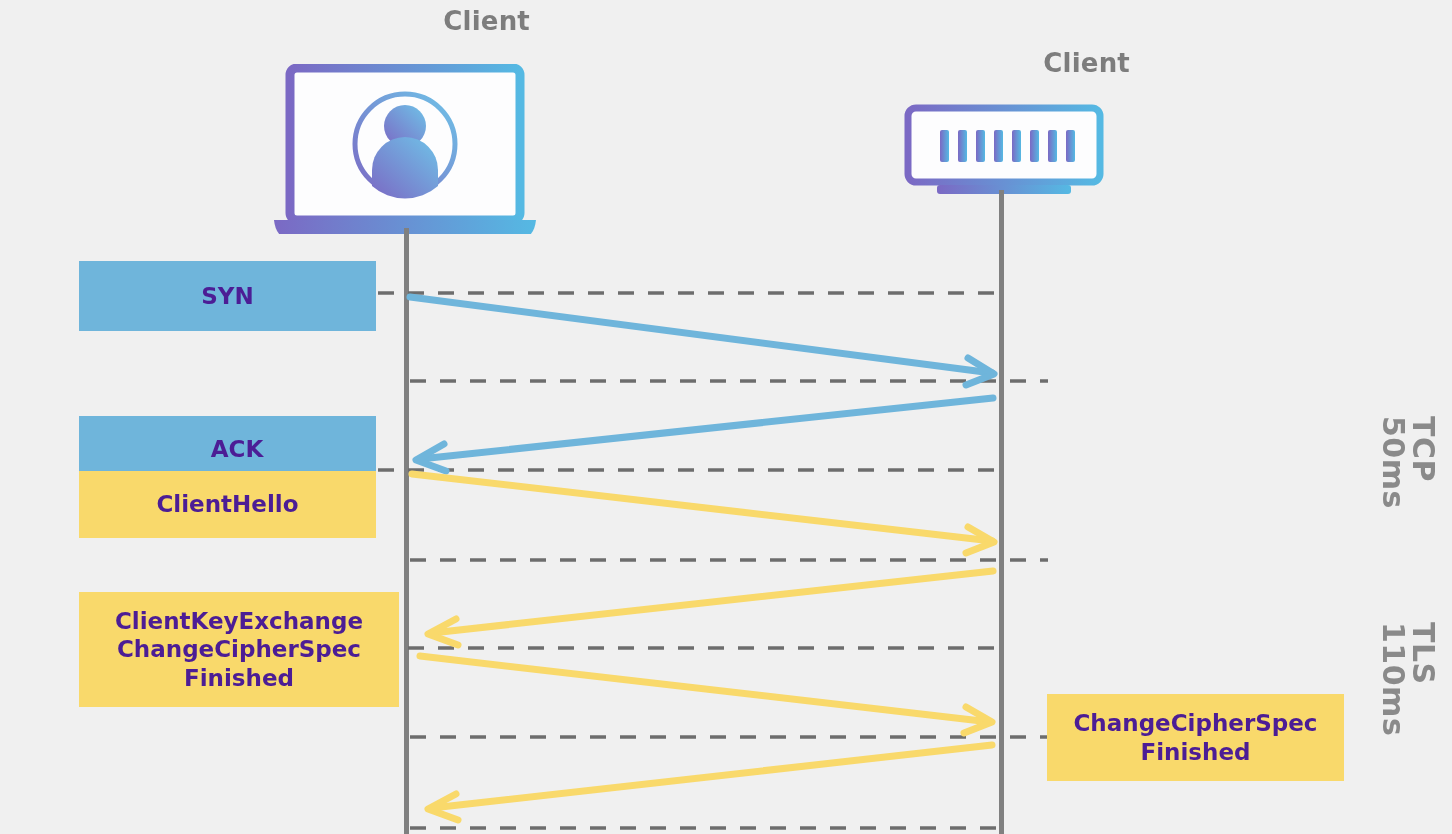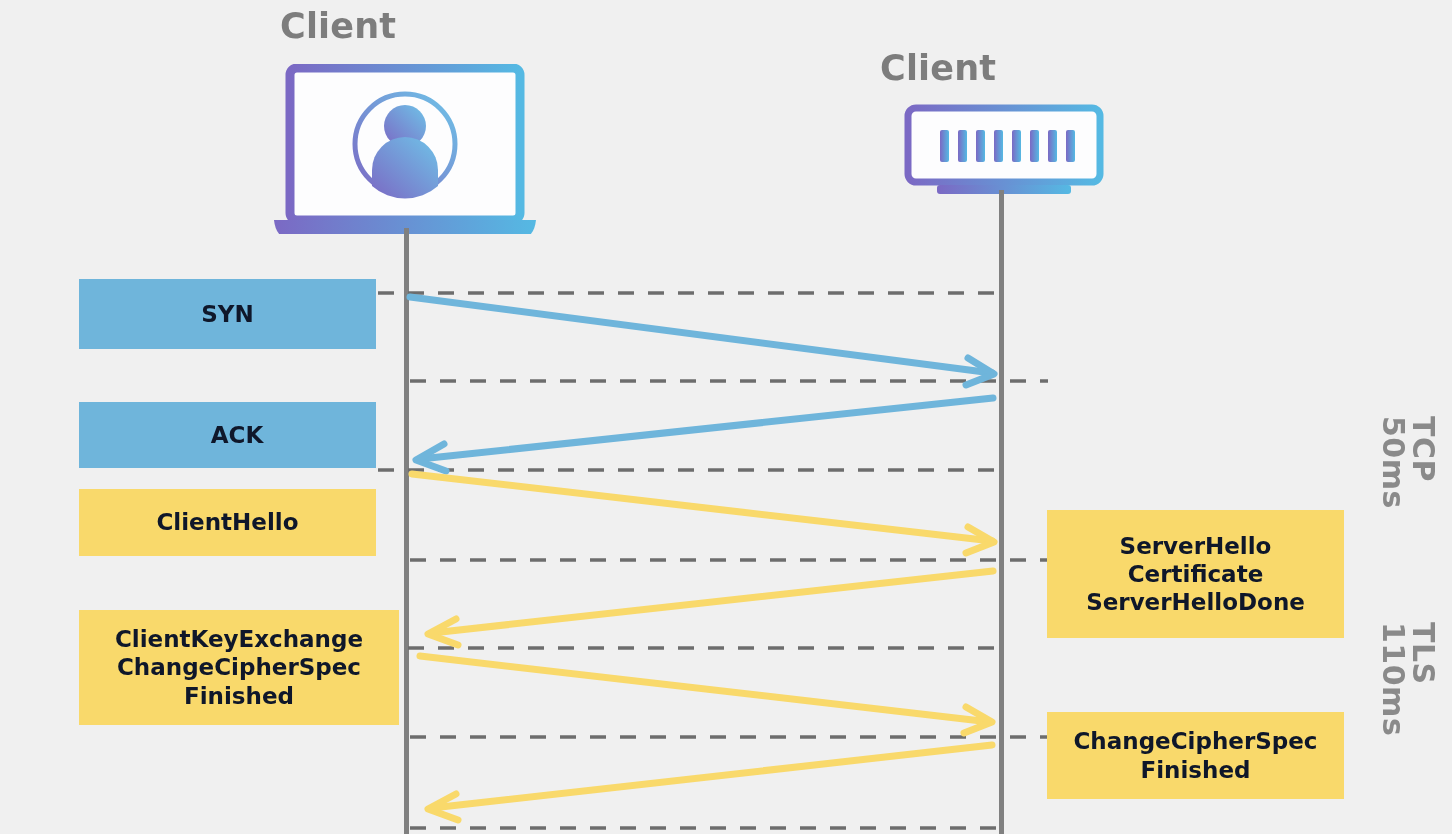--- a/index.html
+++ b/index.html
@@ -14,26 +14,26 @@
     position: relative;
     width: 1452px;
     height: 834px;
     background: #f0f0f0;
     overflow: hidden;
   }
 
   
   .node-title {
     position: absolute;
-    font-size: 35px;
+    font-size: 26px;
     font-weight: bold;
     color: #7d7d7d;
     letter-spacing: 0.2px;
     white-space: nowrap;
-    text-align: left;
+    text-align: right;
   }
   #client-title { left: 280px; top: 6px; width: 250px; }
   #server-title { left: 880px; top: 48px; width: 250px; }
 
   
   .device { position: absolute; }
 
   
   .lifeline {
     position: absolute;
@@ -44,26 +44,25 @@
   #server-lifeline { left: 999px; top: 190px; height: 644px; }
 
   
   .msgbox {
     position: absolute;
     display: flex;
     align-items: center;
     justify-content: center;
     font-size: 23px;
     font-weight: bold;
-    color: #0f172a;
+    color: #4c1d95;
     line-height: 1.22;
     text-align: center;
     box-sizing: border-box;
     padding: 2px 8px;
-    margin-top: 18px;
   }
   .msgbox.blue   { background: #6fb5db; }
   .msgbox.yellow { background: #f9d96b; }
 
   
   .phase-label {
     position: absolute;
     font-size: 30px;
     font-weight: bold;
     color: #8a8a8a;
@@ -183,36 +182,33 @@
     <g>
       <line class="ay" x1="992" y1="745" x2="432" y2="808"></line>
       <polyline class="hy" points="456,794 428,809 458,820"></polyline>
     </g>
   </svg>
 
   <div class="msgbox blue" id="box-syn" style="left:79px; top:261px; width:297px; height:70px;">
     <span>SYN</span>
   </div>
 
-  <div class="msgbox blue" id="box-ack" style="left:79px; top:384px; width:297px; height:66px;padding-left:27px;">
+  <div class="msgbox blue" id="box-ack" style="left:79px; top:416px; width:297px; height:66px;padding-left:27px;">
     <span>ACK</span>
   </div>
 
   <div class="msgbox yellow" id="box-clienthello" style="left:79px; top:471px; width:297px; height:67px;">
     <span>ClientHello</span>
   </div>
 
   <div class="msgbox yellow" id="box-clientkey" style="left:79px; top:592px; width:320px; height:115px;">
     <span class="ml">ClientKeyExchange<br>ChangeCipherSpec<br>Finished</span>
   </div>
 
 
-  <div class="msgbox yellow" id="box-serverhello" style="left:1047px; top:492px; width:297px; height:128px;">
-    <span class="ml">ServerHello<br>Certificate<br>ServerHelloDone</span>
-  </div>
 
   <div class="msgbox yellow" id="box-serverccs" style="left:1047px; top:694px; width:297px; height:87px;">
     <span class="ml">ChangeCipherSpec<br>Finished</span>
   </div>
 
   <div class="phase-label" id="phase-tcp" style="left:1378px; top:416px;">
     <span>TCP</span><br>
     <span>50ms</span>
   </div>
 

